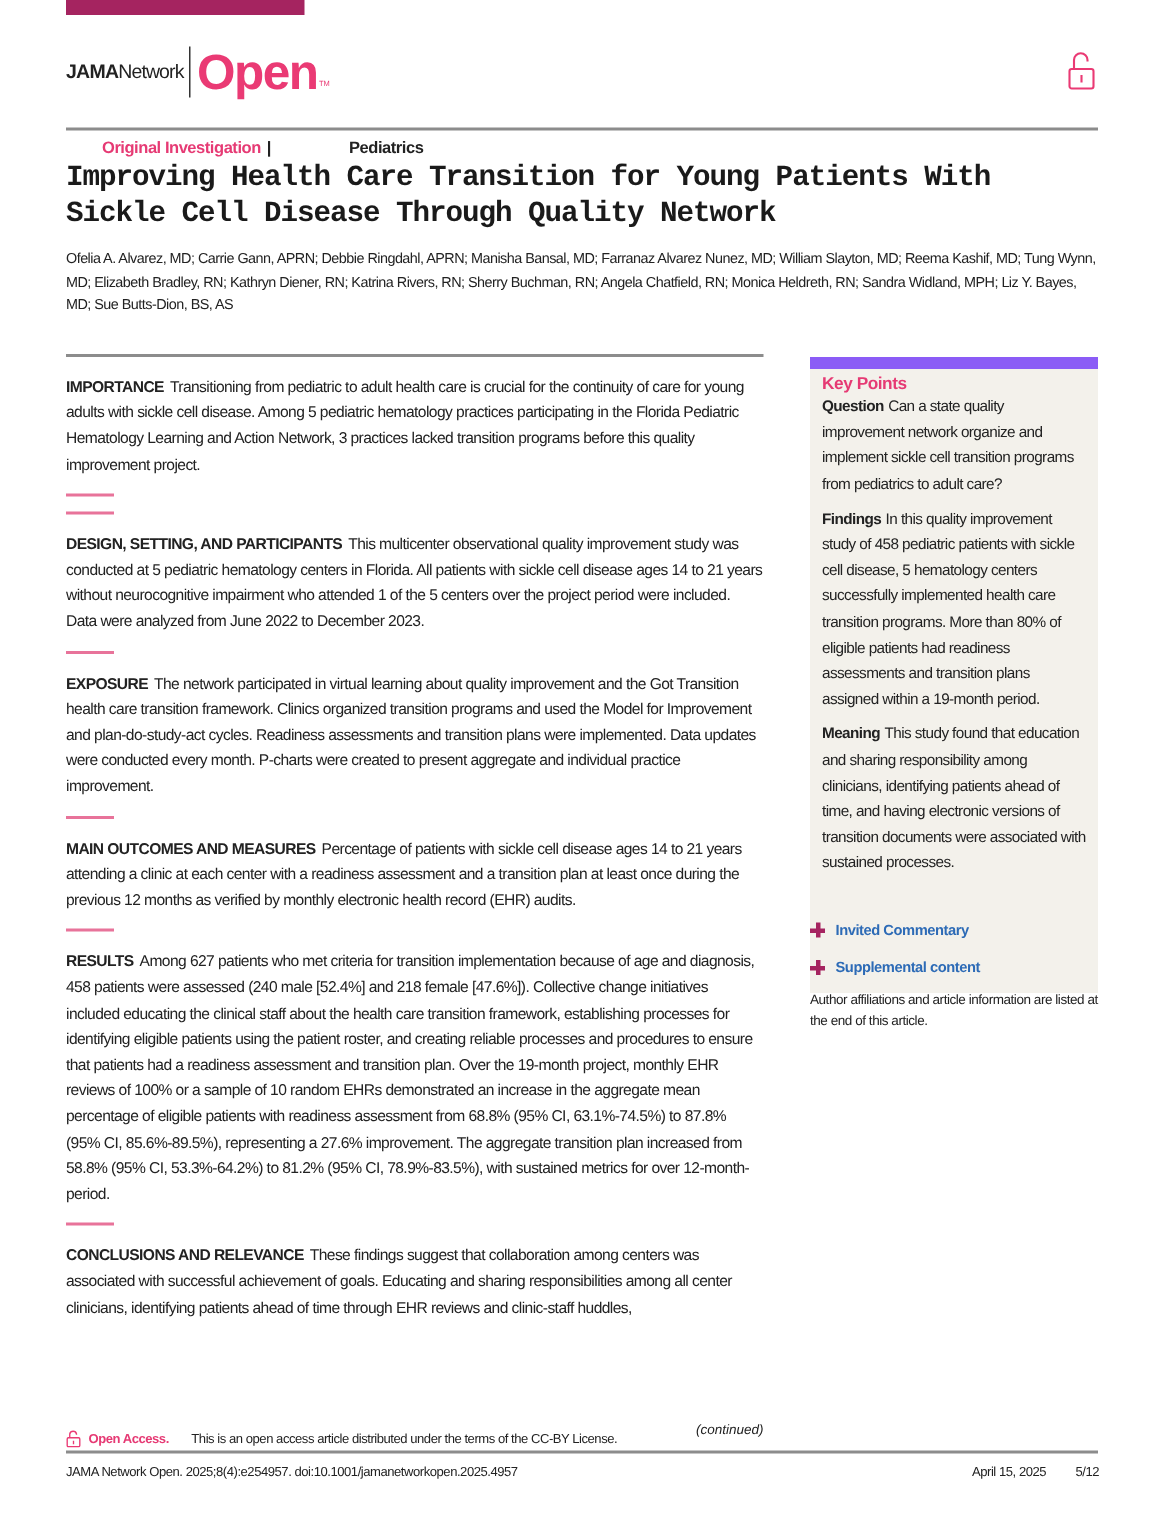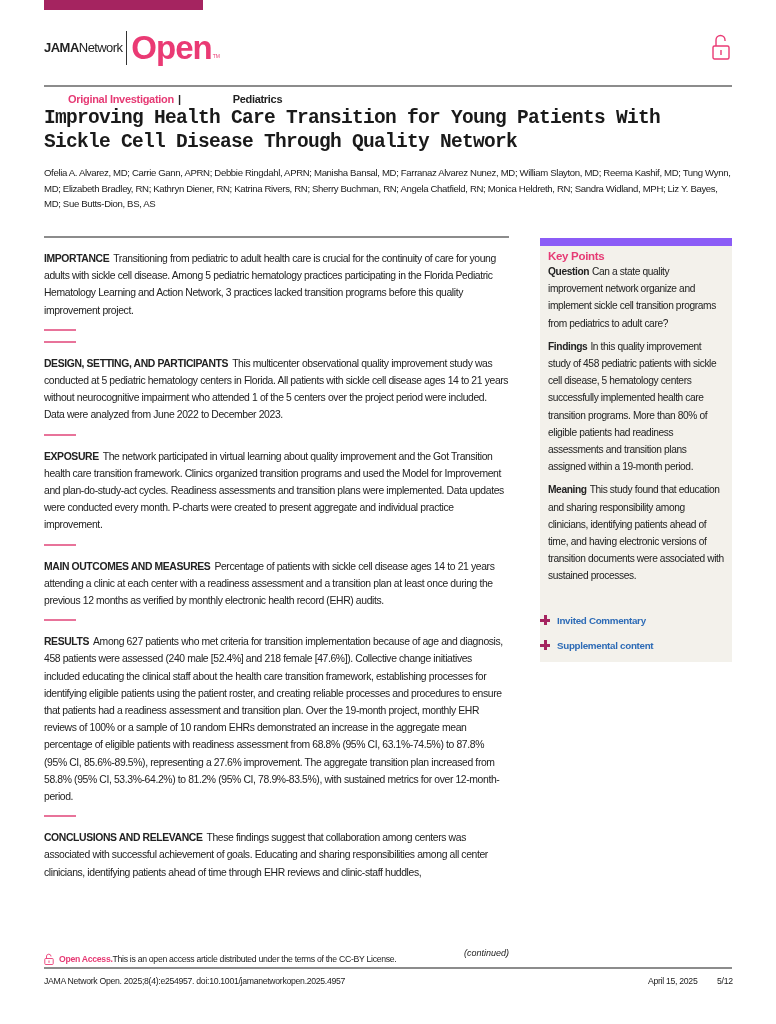--- a/index.html
+++ b/index.html
@@ -50,21 +50,21 @@
   .plus-icon { width: 10px; height: 10px; position: relative; margin-right: 7px; }
   .plus-icon::before, .plus-icon::after { content: ""; position: absolute; background: #a52460; }
   .plus-icon::before { left: 3.5px; top: 0; width: 3px; height: 10px; }
   .plus-icon::after { left: 0; top: 3.5px; width: 10px; height: 3px; }
   .link-text { color: #2d6bb6; font-size: 9.8px; font-weight: bold; letter-spacing: -0.3px; cursor: pointer; }
   .affil-note { font-size: 9px; line-height: 13.5px; color: #222; letter-spacing: -0.3px; margin-top: -2px; }
 
   
   .oa-line { position: absolute; left: 44px; top: 953px; display: flex; align-items: center; font-size: 8.7px; letter-spacing: -0.3px; color: #222; }
   .oa-line .small-lock { width: 10px; height: 12px; margin-right: 5px; }
-  .oa-line .oa-label { color: #e63a74; font-weight: bold; margin-right: 0; }
+  .oa-line .oa-label { color: #e63a74; font-weight: bold; margin-right: 15px; }
   .footer-rule { position: absolute; left: 44px; top: 967px; width: 688px; height: 2px; background: #8c8c8c; }
   .citation { position: absolute; left: 44px; top: 976px; font-size: 8.7px; color: #222; letter-spacing: -0.3px; }
   .citation .journal { }
   .pub-date { position: absolute; left: 648px; top: 976px; font-size: 8.7px; color: #222; letter-spacing: -0.3px; }
   .page-num { position: absolute; left: 717px; top: 976px; font-size: 8.7px; color: #222; letter-spacing: -0.3px; }
 </style>
 </head>
 <body>
 
 <div class="top-bar"></div>
@@ -129,20 +129,21 @@
 
 <div class="links">
   <div class="link-row">
     <span class="plus-icon"></span>
     <span class="link-text">Invited Commentary</span>
   </div>
   <div class="link-row">
     <span class="plus-icon"></span>
     <span class="link-text">Supplemental content</span>
   </div>
+  <p class="affil-note">Author affiliations and article information are listed at the end of this article.</p>
 </div>
 
 <div class="oa-line">
   <svg class="small-lock" viewBox="0 0 10 12">
     <path d="M2.5 5.5 V3 A2.3 2.3 0 0 1 7 3 V3.5" fill="none" stroke="#ea3a74" stroke-width="0.9"></path>
     <rect x="0.8" y="5.5" width="8.4" height="6" rx="0.8" fill="none" stroke="#ea3a74" stroke-width="0.9"></rect>
     <line x1="5" y1="7.5" x2="5" y2="9.8" stroke="#ea3a74" stroke-width="0.9"></line>
   </svg>
   <span class="oa-label">Open Access.</span>
   <span>This is an open access article distributed under the terms of the CC-BY License.</span>

